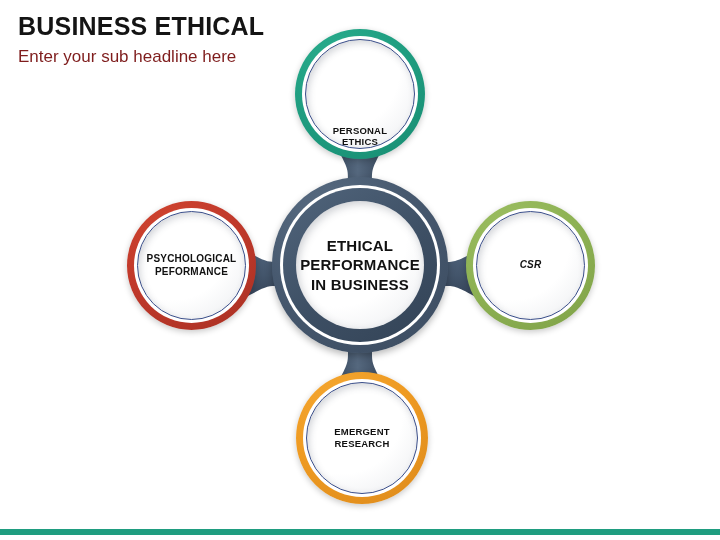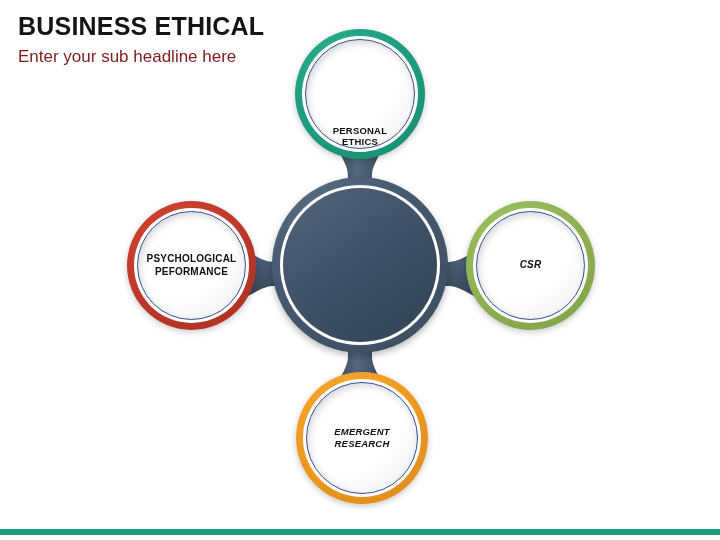--- a/index.html
+++ b/index.html
@@ -199,21 +199,21 @@
   }
   #node-bottom .ring-outer {
     background: radial-gradient(circle at 35% 25%, #f5a832 0%, #ee9a22 50%, #d9871a 100%);
     box-shadow: 0 2px 6px rgba(0,0,0,0.22);
   }
   #node-bottom .ring-gap { inset: 7px; }
   #node-bottom .disc {
     inset: 10px;
     border: 1px solid #3a4e8a;
   }
-  #node-bottom .disc-label { font-size: 9.5px; font-style: italic; }
+  #node-bottom .disc-label { font-size: 9.5px; }
 
   
   #footer-bar {
     position: absolute;
     left: 0;
     top: 529px;
     width: 720px;
     height: 6px;
     background: #1f9d80;
   }
@@ -289,19 +289,24 @@
       <div class="disc">
         <span class="disc-label">EMERGENT
 RESEARCH</span>
       </div>
     </div>
 
     <div class="node" id="hub">
       <div class="ring-outer"></div>
       <div class="ring-gap"></div>
       <div class="ring-mid"></div>
+      <div class="disc">
+        <span class="disc-label">ETHICAL
+PERFORMANCE
+IN BUSINESS</span>
+      </div>
     </div>
 
   </div>
 
   <div id="footer-bar"></div>
 
 </div>
 
 </body></html>

